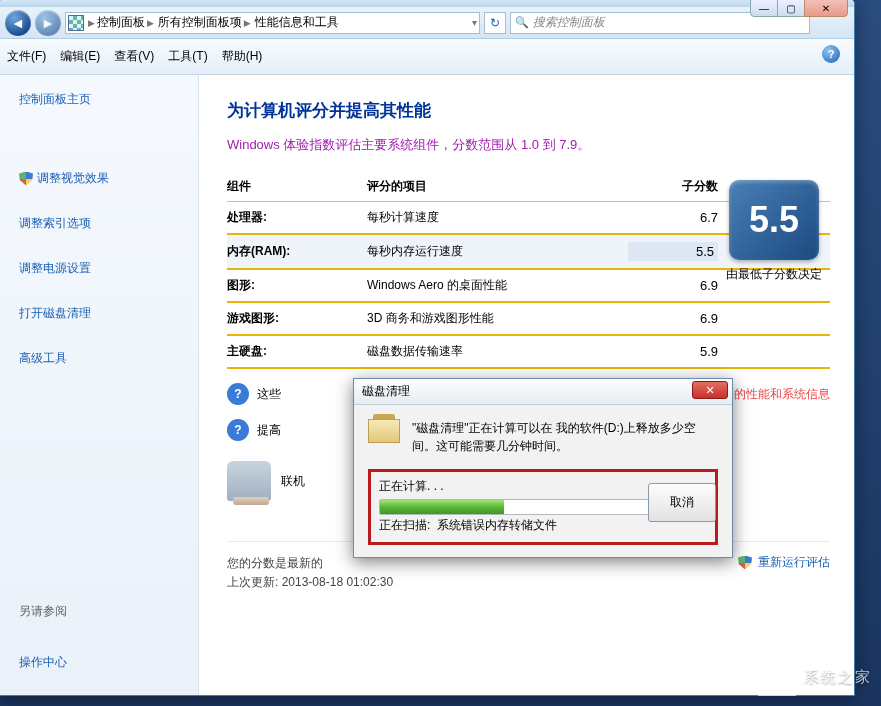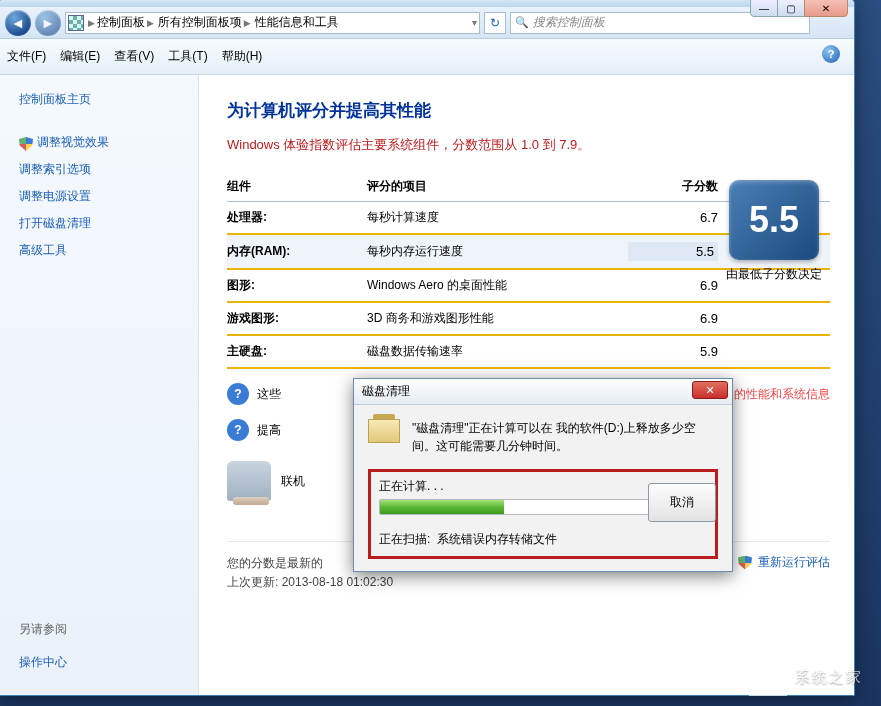--- a/index.html
+++ b/index.html
@@ -16,30 +16,30 @@
 .breadcrumb-box { flex:1; height:22px; background:#fff; border:1px solid #a7bcd0; display:flex; align-items:center; padding: 0 2px; max-width: 415px;}
 .bc-icon { width:16px; height:16px; background: linear-gradient(45deg,#7aa 25%, transparent 25%, transparent 75%, #7aa 75%), linear-gradient(45deg,#7aa 25%, #cfe 25%, #cfe 75%, #7aa 75%); background-size: 8px 8px; background-position: 0 0, 4px 4px; margin-right:4px; border:1px solid #569; }
 .bc-seg { padding: 0 2px; display:flex; align-items:center; gap:2px; }
 .bc-arrow { font-size:9px; color:#777; }
 .refresh-btn { width:22px; height:22px; background:#fff; border:1px solid #a7bcd0; display:flex; align-items:center; justify-content:center; color:#1a5fb4; cursor:pointer;}
 .search-box { flex:1; height:22px; background:#fff; border:1px solid #a7bcd0; display:flex; align-items:center; padding:0 4px; color:#888; max-width:300px;}
 .search-box .s-icon { color:#666; margin-right:4px; font-size:11px;}
 .menu-row { height:36px; background: linear-gradient(180deg,#f7fbff,#e5eff8); display:flex; align-items:center; padding: 0 8px; gap: 14px; border-bottom:1px solid #c5d5e5;}
 .menu-row span { cursor:pointer; }
 .body-row { flex:1; display:flex; background: linear-gradient(180deg, #f5f9fe, #eaf1f9); }
-.sidebar { width: 200px; padding: 16px 16px 0 20px; border-right: 1px solid #d8e3ee; display:flex; flex-direction:column; gap: 10px; }
+.sidebar { width: 200px; padding: 16px 16px 0 20px; border-right: 1px solid #d8e3ee; display:flex; flex-direction:column; gap: 28px; }
 .sidebar .link { color: #1a5fb4; cursor:pointer; }
-.sidebar .shield-row { display:flex; align-items:flex-end; gap:4px; }
+.sidebar .shield-row { display:flex; align-items:center; gap:4px; }
 .shield-icon { width:14px; height:14px; display:inline-block; position:relative; }
 .shield-icon::before { content:''; position:absolute; inset:0; background: conic-gradient(from 0deg, #3a7bd5 0 25%, #f7d354 25% 50%, #d95b5b 50% 75%, #62b36d 75% 100%); clip-path: polygon(50% 0, 100% 15%, 95% 60%, 50% 100%, 5% 60%, 0 15%); }
 .sidebar .spacer { flex:1; }
 .sidebar .see-also { color:#666; font-size:12px; margin-bottom: 6px; }
 .content { flex:1; padding: 24px 24px 10px 28px; background:#fff; position:relative; }
 .page-title { color:#003399; font-size:17px; margin-bottom: 14px; }
-.page-sub { color:#b91c1c; margin-bottom: 24px; font-size:13px; }
+.page-sub { color:#a21caf; margin-bottom: 24px; font-size:13px; }
 .rating-head { display:flex; border-bottom:1px solid #acc2d8; padding-bottom:6px; font-weight:bold; }
 .col-comp { width: 140px; }
 .col-item { flex:1; }
 .col-sub { width: 90px; text-align:right; }
 .col-base { width: 112px; text-align:center; padding-left:10px; }
 .rating-row { display:flex; padding: 7px 0; border-bottom:2px solid #eab308; align-items:center; }
 .rating-row .col-comp { font-weight:bold; }
 .rating-row .col-sub { font-size:13px; }
 .base-box { position:absolute; right: 24px; top: 105px; width:112px; text-align:center; }
 .base-badge { width:90px; height:80px; margin: 0 auto 6px; background: linear-gradient(135deg,#4a7fb5,#1a4a7f); border-radius: 10px; display:flex; align-items:center; justify-content:center; color:#fff; font-size:36px; font-weight:bold; box-shadow: inset 0 2px 4px rgba(255,255,255,0.3), 0 2px 4px rgba(0,0,0,0.3); }
@@ -61,25 +61,25 @@
 .dialog-close { position:absolute; right:4px; top:2px; width:36px; height:18px; background: linear-gradient(180deg,#e36f60,#c9302c); border:1px solid #8b1a1a; border-radius:3px; color:#fff; display:flex; align-items:center; justify-content:center; font-size:11px; cursor:pointer;}
 .dialog-body { padding: 14px 14px 12px; }
 .dialog-msg-row { display:flex; gap:12px; margin-bottom: 14px; }
 .drive-icon { width:32px; height:24px; background: linear-gradient(180deg,#f7e9b8,#e0c878); border:1px solid #bfa050; position:relative; flex-shrink:0; }
 .drive-icon::before { content:''; position:absolute; top:-6px; left:4px; width:22px; height:5px; background:#c8a850; border-radius:2px 2px 0 0; }
 .dialog-msg { font-size:12px; line-height:1.5; }
 .progress-section { border: 3px solid #b91c1c; padding: 6px 8px 8px; background:#f2f2f2; }
 .progress-label { font-size:12px; margin-bottom:4px; }
 .progress-bar { height:16px; background:#fff; border:1px solid #b0b8c0; border-radius:2px; overflow:hidden; }
 .progress-fill { height:100%; width:38%; background: linear-gradient(180deg, #a6e27a 0%, #5bb736 50%, #3e9a1e 100%); }
-.scan-label { font-size:12px; margin-top:16px; }
+.scan-label { font-size:12px; margin-top:2px; }
 .btn { min-width:68px; height:39px; background: linear-gradient(180deg,#fdfdfd,#e2e2e2); border:1px solid #8a9aaa; border-radius:3px; cursor:pointer; font-size:12px; }
 .dialog-actions-outer { position:absolute; right:16px; top: 104px; }
 
-.watermark { position:absolute; right:18px; bottom:10px; display:flex; align-items:center; gap:8px; opacity:0.7; z-index:100; }
+.watermark { position:absolute; right:9px; bottom:10px; display:flex; align-items:center; gap:8px; opacity:0.7; z-index:100; }
 .wm-logo { width:38px; height:38px; border:3px solid #fff; background: transparent; position:relative; }
 .wm-logo::before { content:''; position:absolute; left:6px; top:8px; width:14px; height:14px; border:3px solid #fff; border-right:none; border-bottom:none; }
 .wm-text { color:#fff; font-size:15px; letter-spacing:2px; text-shadow:0 1px 2px rgba(0,0,0,0.6);}
 </style>
 </head>
 <body>
 
 <div class="desktop-bg"></div>
 
 <div class="window">

